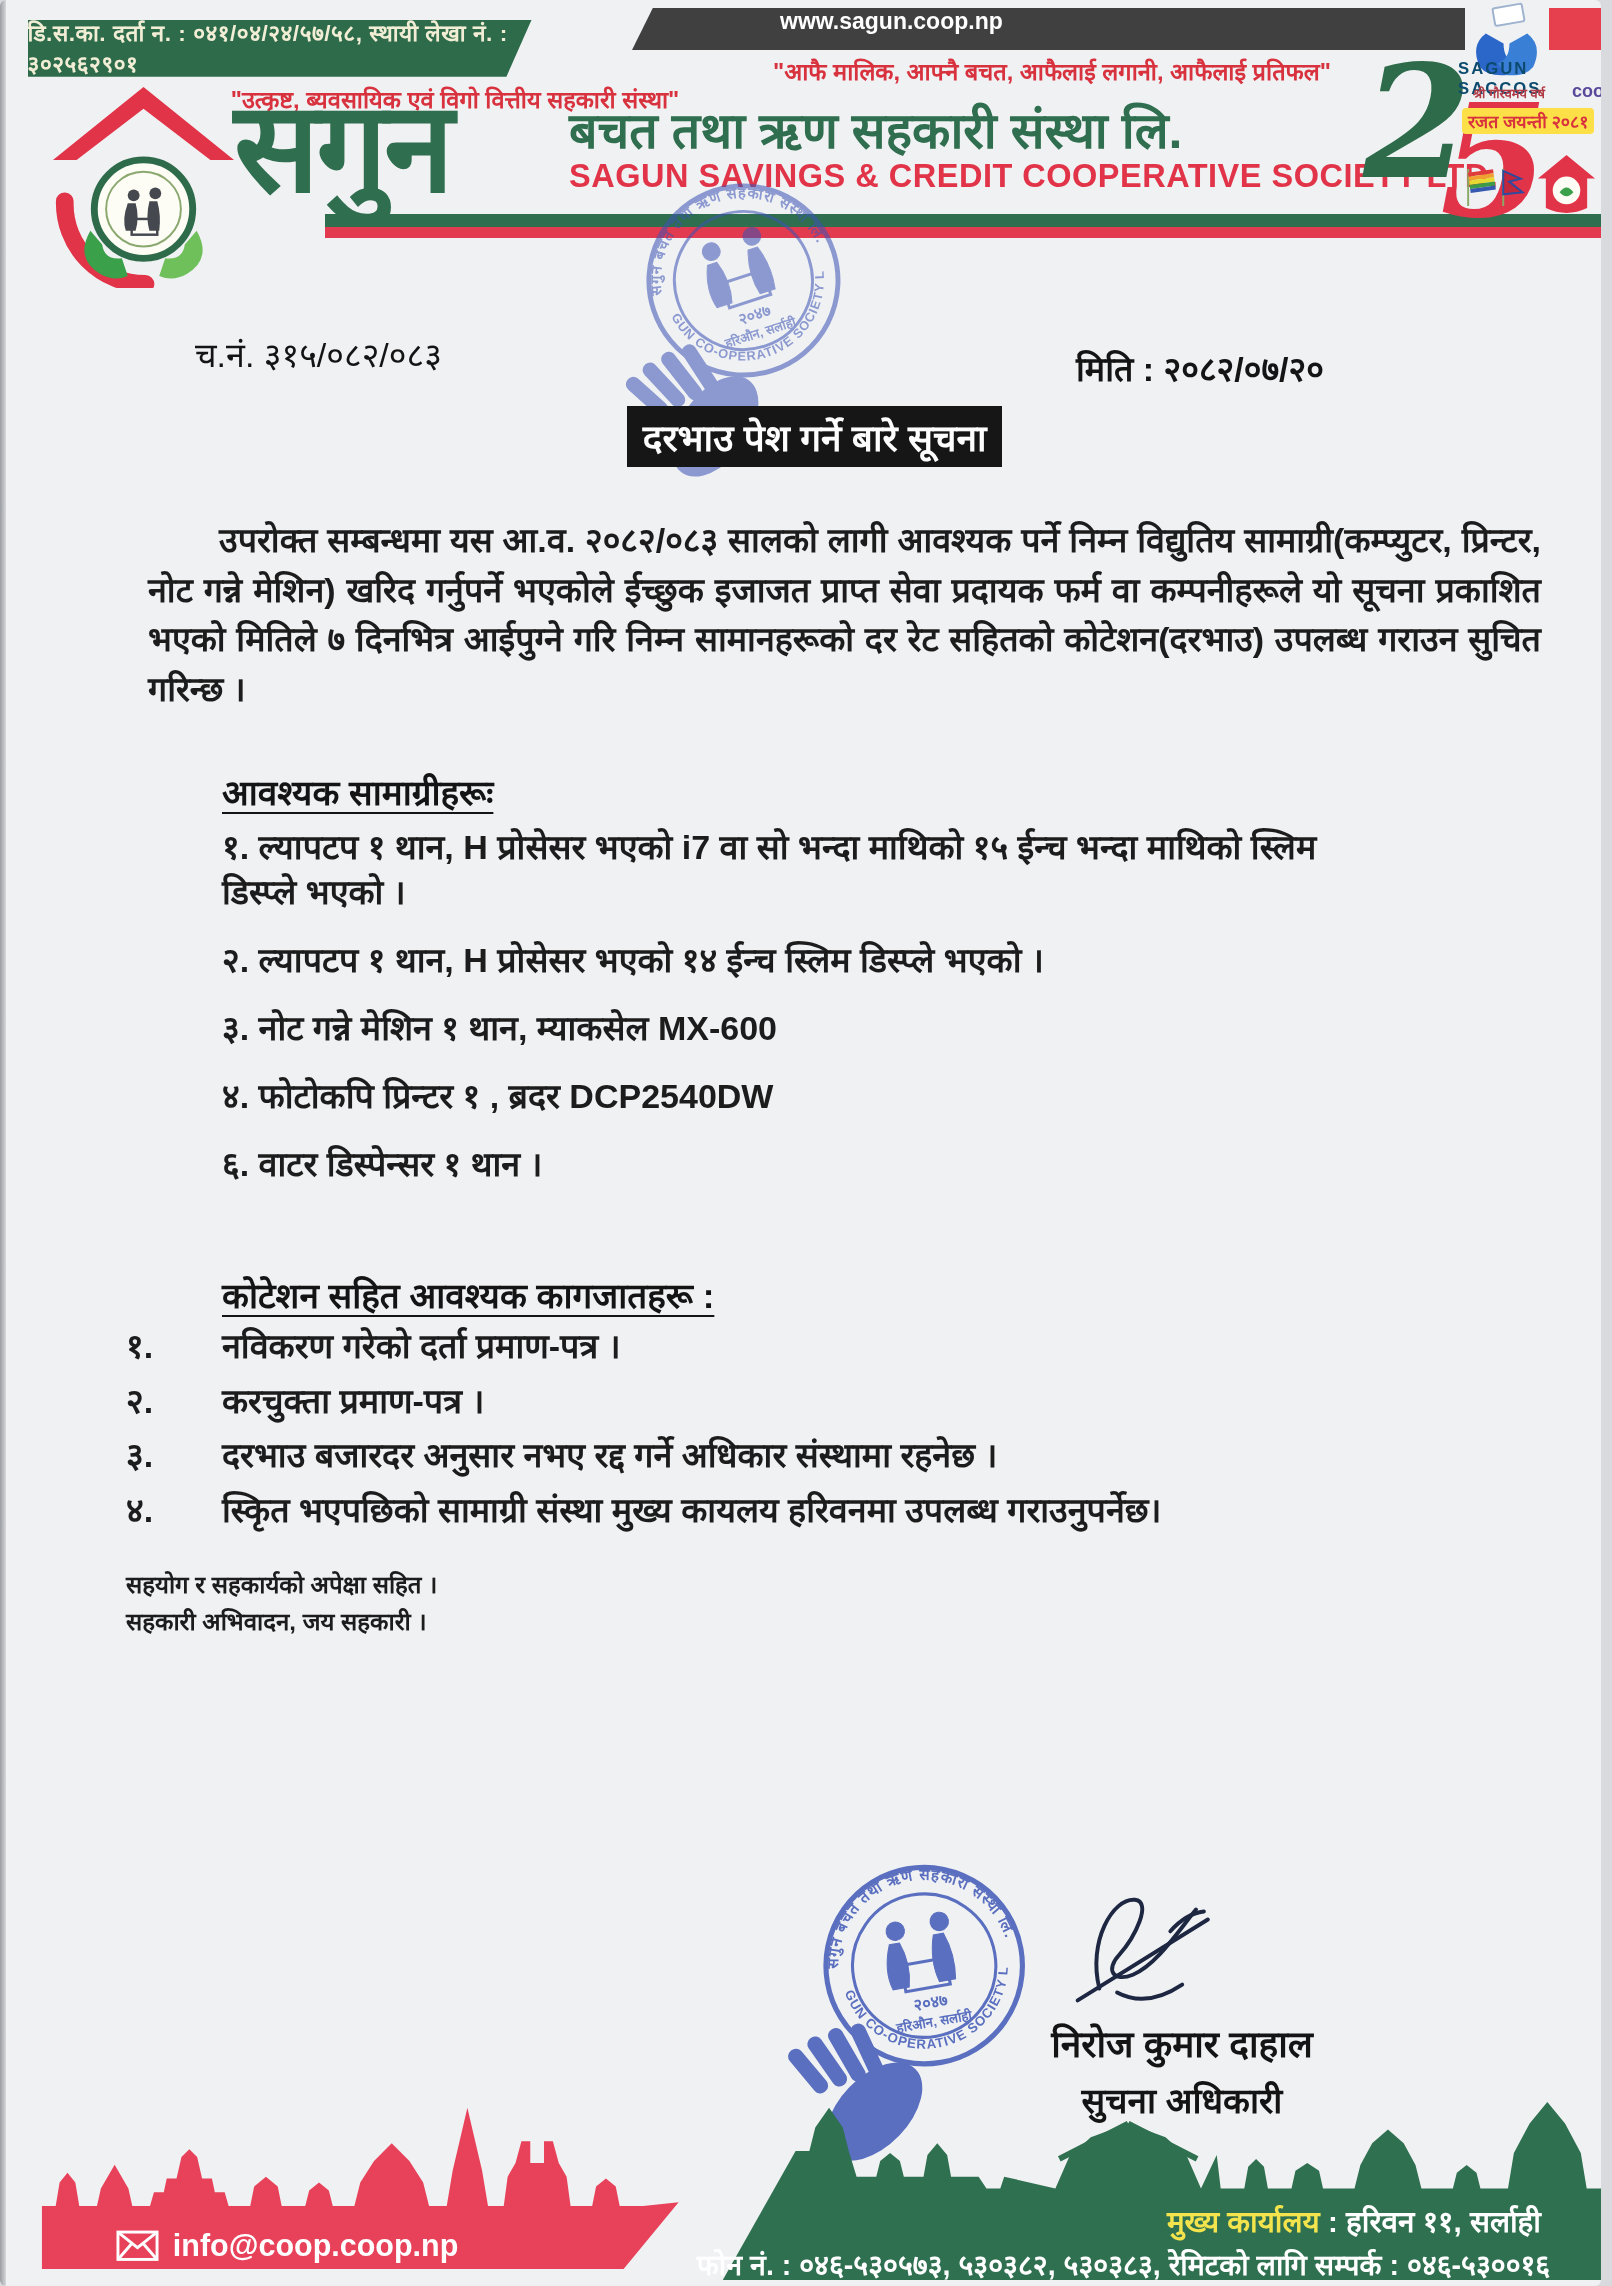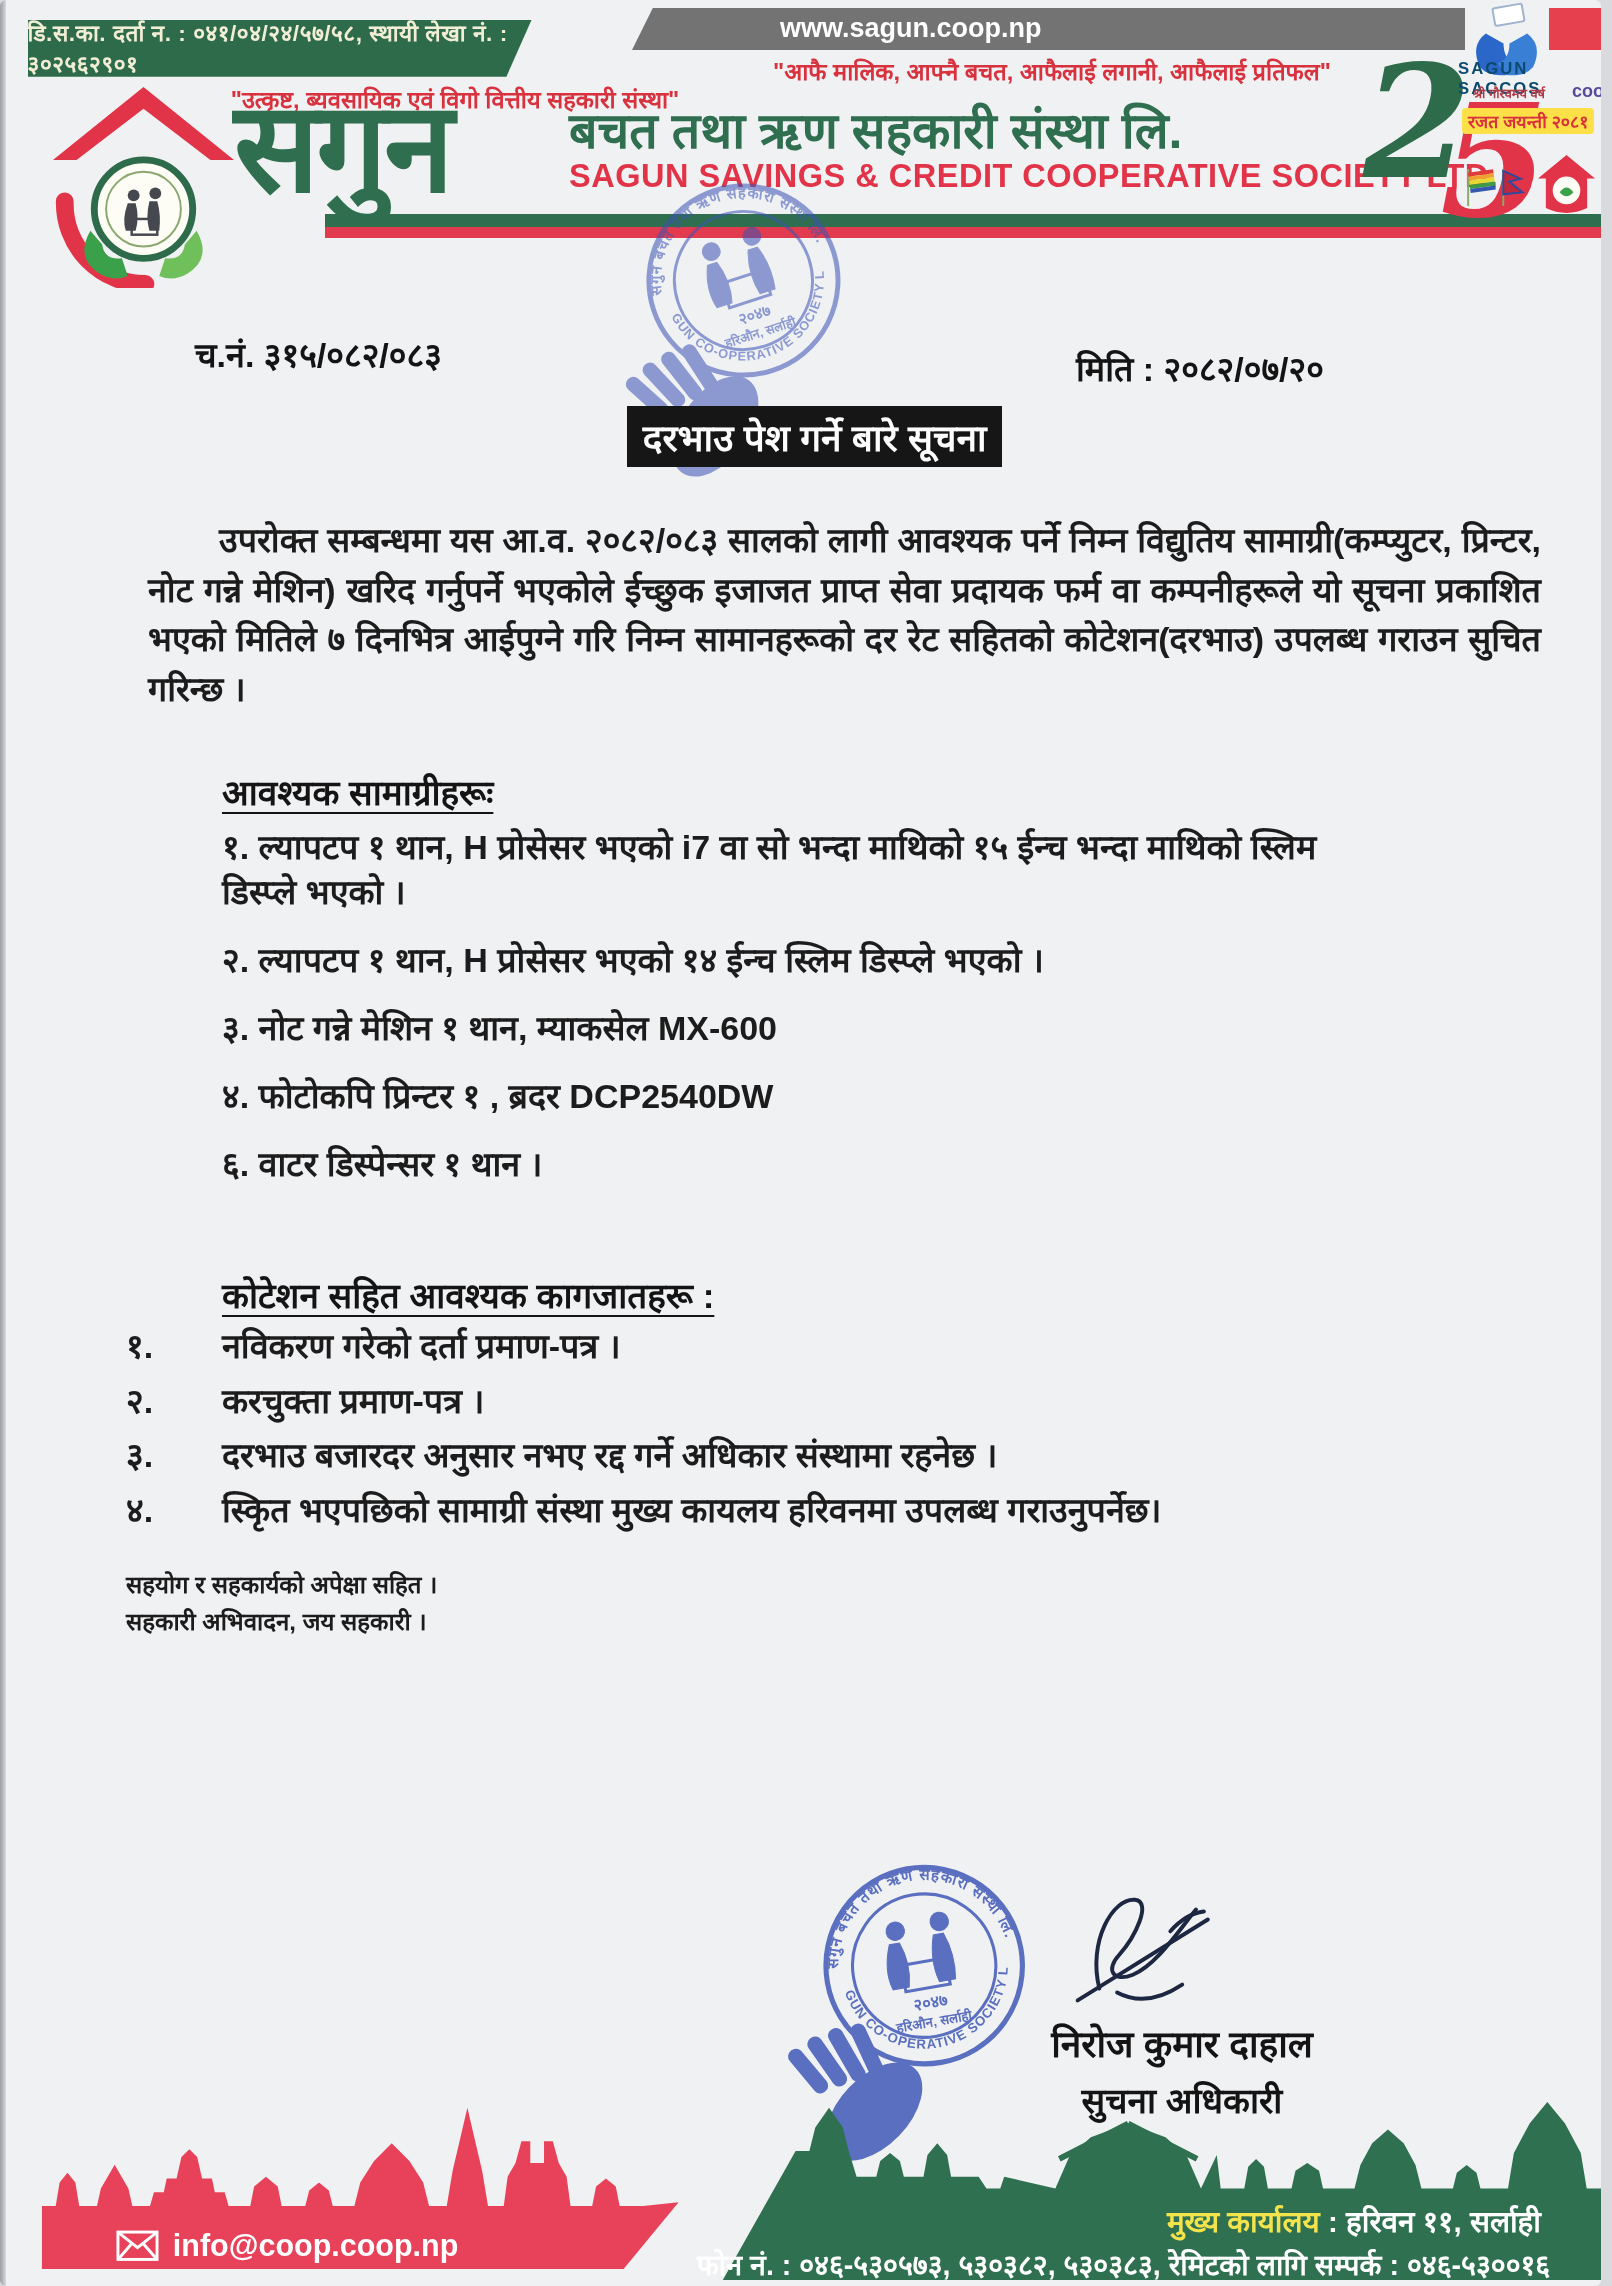--- a/index.html
+++ b/index.html
@@ -5,23 +5,23 @@
   html,body{margin:0;padding:0;}
   body{font-family:"Liberation Sans","DejaVu Sans",sans-serif;background:#d8dadd;}
   #page{position:relative;width:1601px;height:2286px;background:#f0f1f3;overflow:hidden;border-radius:6px;}
   #page::before{content:"";position:absolute;left:0;top:0;width:5.9px;height:100%;
     background:linear-gradient(90deg,#9a9da1,#d7d9dc);z-index:50;}
   .abs{position:absolute;}
   
   .reg-banner{left:27.6px;top:19.7px;width:504px;height:57px;background:#2e6b4a;
     clip-path:polygon(0 0,100% 0,95% 100%,0 100%);display:flex;align-items:center;
     justify-content:center;color:#f2eed6;font-size:22.7px;font-weight:700;letter-spacing:0.5px;}
-  .web-banner{left:632px;top:7.9px;width:833px;height:42px;background:#737373;
-    clip-path:polygon(2.5% 0,100% 0,100% 100%,0 100%);display:flex;align-items:center;
-    color:#fff;font-size:27px;font-weight:700;padding-left:148px;box-sizing:border-box;}
+  .web-banner{left:632px;top:7.9px;width:833px;height:42px;background:#404040;
+    clip-path:polygon(2.5% 0,100% 0,100% 100%,0 100%);display:flex;align-items:flex-start;
+    color:#fff;font-size:23px;font-weight:700;padding-left:148px;box-sizing:border-box;}
   .red-corner{left:1549px;top:7.9px;width:64px;height:42px;background:#e6404e;}
   .slogan-right{left:707px;top:55px;width:690px;text-align:center;color:#d8323e;
     font-size:23.6px;font-weight:700;}
   .slogan-top{left:179px;top:83px;width:552px;text-align:center;color:#d8323e;
     font-size:23.6px;font-weight:700;}
   .brand-nepali{left:234px;top:79px;font-size:126px;line-height:1.1;font-weight:800;
     color:#2f6e4e;letter-spacing:-3px;}
   .name-nepali{left:569px;top:95px;font-size:50px;font-weight:800;color:#2f6e4e;}
   .name-english{left:569px;top:158px;font-size:32.5px;font-weight:800;color:#e23448;letter-spacing:0.5px;}
   .divider-green{left:325px;top:214px;width:1287px;height:12.8px;background:#2f6e4e;}
@@ -33,21 +33,21 @@
   .jub-5{position:absolute;left:77px;top:33px;font-family:"DejaVu Serif",serif;font-style:italic;
     font-weight:800;font-size:156px;line-height:1;color:#e23448;}
   .jub-saccos{position:absolute;left:95px;top:7.9px;font-size:16.7px;font-weight:800;color:#0c4a6e;letter-spacing:2px;}
   .jub-line2{position:absolute;left:110px;top:33px;font-size:12.8px;font-weight:700;color:#b03a46;}
   .jub-coop{position:absolute;left:209px;top:29.6px;font-size:18px;font-weight:800;color:#5a4a9a;}
   .jub-silver{position:absolute;left:99px;top:57px;font-size:17.7px;font-weight:800;color:#d8323e;
     background:#fde047;padding:1px 5.9px;border-radius:3.9px;}
   .jub-flags{position:absolute;left:99px;top:116px;}
   .jub-house{position:absolute;left:173px;top:102px;}
   
-  .ref-no{left:195px;top:331px;font-size:34px;font-weight:700;color:#141414;}
+  .ref-no{left:195px;top:331px;font-size:34px;font-weight:400;color:#141414;}
   .date{left:1076px;top:345px;font-size:34px;font-weight:700;color:#141414;}
   
   .title-box{left:627px;top:406px;background:#161616;color:#fdfdfd;font-size:37px;
     font-weight:700;padding:4.9px 15.8px;}
   
   .paragraph{left:148px;top:516px;width:1393px;font-size:34px;line-height:1.46;
     color:#1c1c1c;text-align:justify;text-indent:71px;font-weight:600;}
   .req-heading{left:222px;top:768px;font-size:35px;font-weight:800;color:#141414;
     text-decoration:underline;text-underline-offset:6.9px;text-decoration-thickness:2px;}
   .req-list{left:222px;top:825px;width:1172px;}

